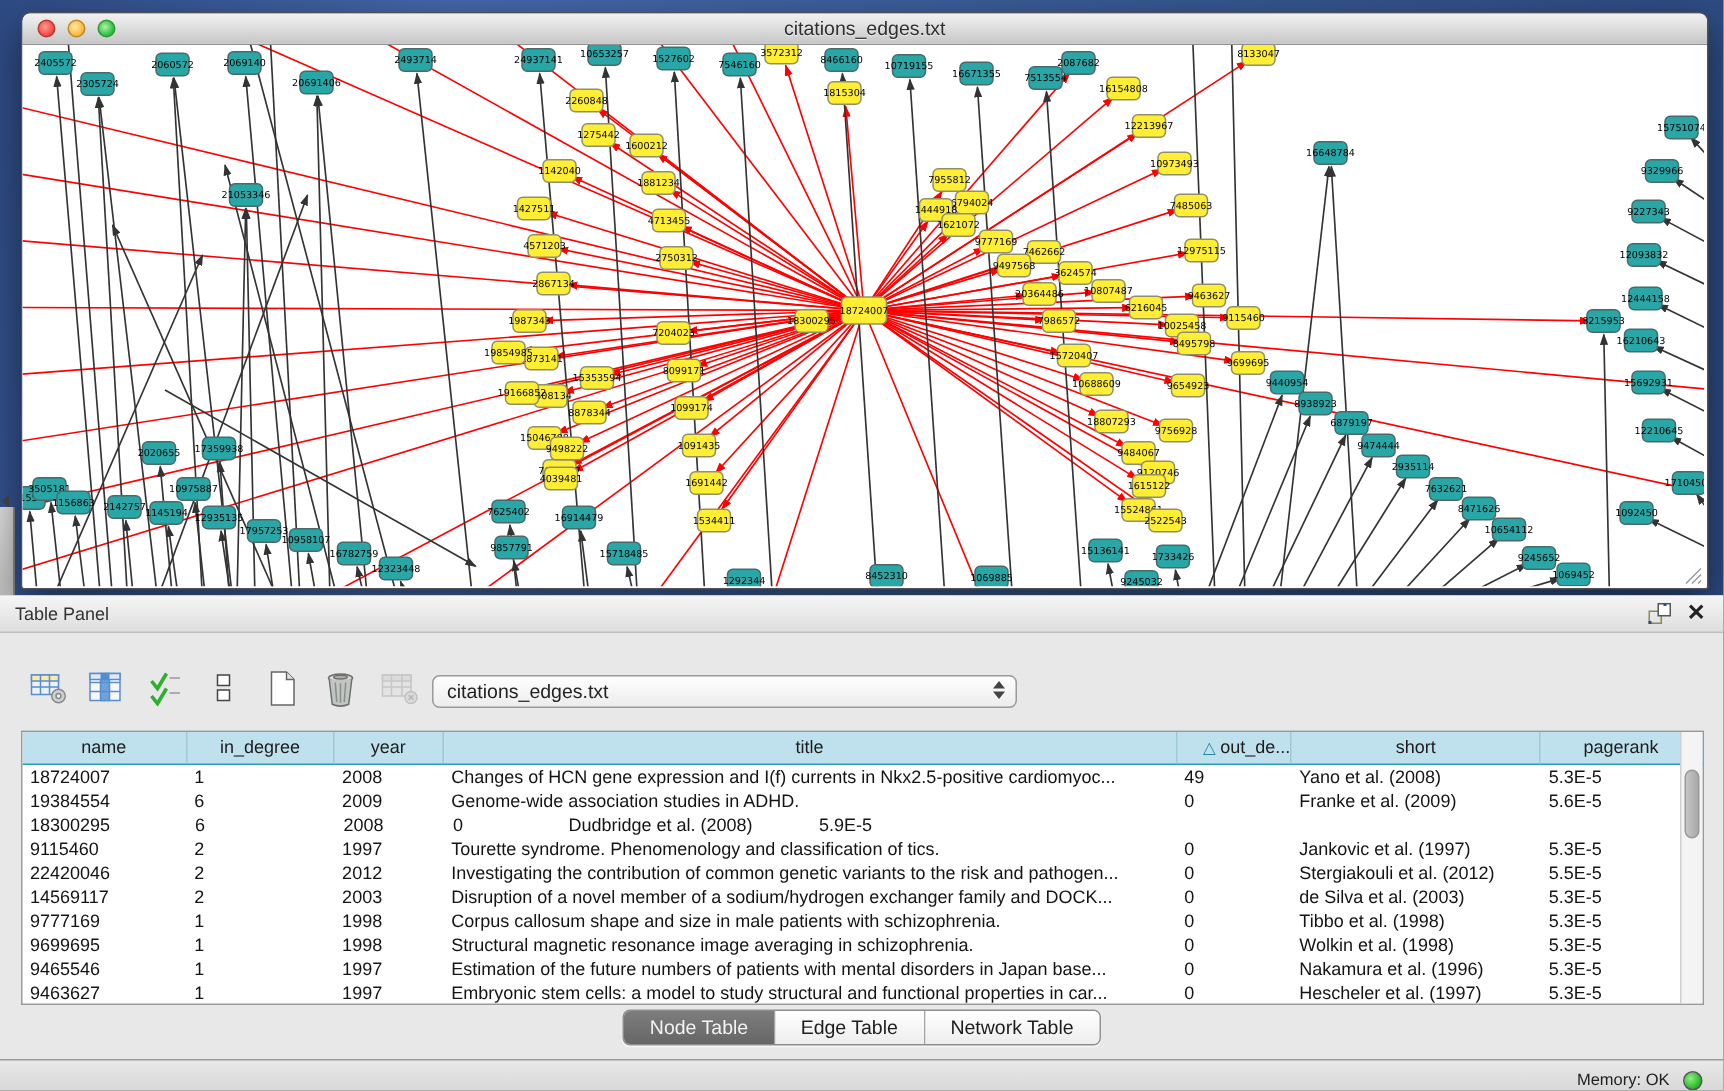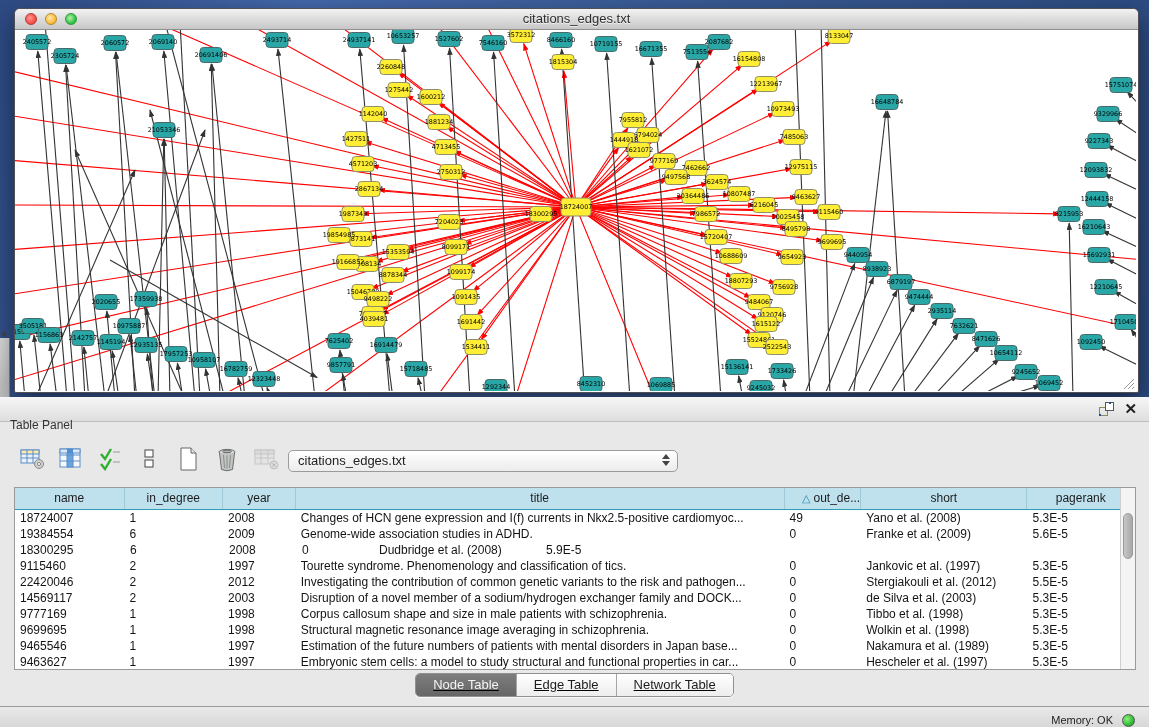--- a/index.html
+++ b/index.html
@@ -22,21 +22,21 @@
   .tl-red{left:10px;background:radial-gradient(circle at 4px 4px,#ff9a92,#f9504a 60%,#d83a34);border:1px solid #b33a33;}
   .tl-yellow{left:30px;background:radial-gradient(circle at 4px 4px,#ffe9a8,#fdbc40 60%,#dfa02c);border:1px solid #b98b2e;}
   .tl-green{left:50px;background:radial-gradient(circle at 4px 4px,#b6f0a8,#35c649 60%,#23a233);border:1px solid #2f9a35;}
   .win-title{text-align:center;font-size:13px;line-height:19px;color:#2e2e2e;text-shadow:0 1px 0 rgba(255,255,255,.7);}
   .canvas{position:relative;width:1121px;height:361px;background:#fff;overflow:hidden;}
   .grip{position:absolute;right:1px;bottom:1px;}
   
   .table-panel{position:absolute;left:0;top:397px;width:1149px;height:330px;background:#e8e8e8;}
   .panel-hdr{position:absolute;left:0;top:0;width:1149px;height:24px;
              background:linear-gradient(#f6f6f6,#dedede);border-bottom:1px solid #bdbdbd;}
-  .panel-title{position:absolute;left:10px;top:16px;font-size:12px;line-height:24px;color:#333;}
+  .panel-title{position:absolute;left:10px;top:0;font-size:12px;line-height:24px;color:#333;}
   .float-btn{position:absolute;right:34px;top:4px;cursor:default;}
   .close-btn{position:absolute;right:12px;top:1px;font-size:15px;font-weight:bold;color:#222;line-height:22px;}
   .toolbar{position:absolute;left:18px;top:44px;height:36px;display:flex;align-items:center;gap:11px;}
   .tbtn{display:flex;align-items:center;justify-content:center;width:28px;height:30px;}
   .combo{position:absolute;left:288px;top:53px;width:390px;height:22px;box-sizing:border-box;
          border:1px solid #9b9b9b;border-radius:5px;background:linear-gradient(#ffffff,#ececec);
          font-size:13px;line-height:20px;color:#222;padding-left:9px;}
   .combo .updown{position:absolute;right:7px;top:3px;display:flex;flex-direction:column;gap:2px;}
   .combo .updown i{display:block;width:0;height:0;border-left:4px solid transparent;border-right:4px solid transparent;}
   .combo .updown .up{border-bottom:5px solid #444;}
@@ -50,21 +50,21 @@
   .trow{display:flex;height:16px;}
   .trow .cell{box-sizing:border-box;font-size:12px;line-height:16px;color:#141414;padding-left:5px;
               overflow:hidden;white-space:nowrap;}
   .c0{width:110px}.c1{width:99px}.c2{width:73px}.c3{width:491px}.c4{width:77px}.c5{width:167px}.c6{width:108px}
   .thead .c4{text-align:right;padding-left:4px;}
   .sort-tri{color:#2387a8;font-size:11px;margin-right:3px;}
   .vscroll{position:absolute;right:0;top:0;width:15px;height:181px;background:#f4f4f4;border-left:1px solid #cfcfcf;box-sizing:border-box;}
   .vthumb{position:absolute;left:2px;top:25px;width:10px;height:46px;background:linear-gradient(90deg,#c7c7c7,#a8a8a8);
           border:1px solid #9a9a9a;border-radius:6px;box-sizing:border-box;}
   
-  .tabs-row{position:absolute;left:0;top:276px;width:1149px;height:23px;display:flex;justify-content:center;text-decoration:underline;}
+  .tabs-row{position:absolute;left:0;top:276px;width:1149px;height:23px;display:flex;justify-content:center;}
   .seg{display:flex;height:22px;border:1px solid #8f8f8f;border-radius:5px;overflow:hidden;
        box-shadow:0 1px 1px rgba(255,255,255,.8);}
   .seg .tab{font-size:13px;line-height:22px;padding:0 17px;background:linear-gradient(#ffffff,#ededed);
             color:#1d1d1d;border-right:1px solid #a5a5a5;}
   .seg .tab:last-child{border-right:none;}
   .seg .tab.sel{background:linear-gradient(#7d7d7d,#666666);color:#f3f3f3;}
   
   .status-bar{position:absolute;left:0;top:309px;width:1149px;height:27px;
               background:linear-gradient(#e9e9e9,#d2d2d2);border-top:1px solid #9b9b9b;box-sizing:border-box;}
   .mem-label{position:absolute;right:36px;top:0;font-size:11px;line-height:26px;color:#222;}
@@ -930,21 +930,21 @@
             <div class="cell c4">0</div>
             <div class="cell c5">Wolkin et al. (1998)</div>
             <div class="cell c6">5.3E-5</div>
           </div>
           <div class="trow">
             <div class="cell c0">9465546</div>
             <div class="cell c1">1</div>
             <div class="cell c2">1997</div>
             <div class="cell c3">Estimation of the future numbers of patients with mental disorders in Japan base...</div>
             <div class="cell c4">0</div>
-            <div class="cell c5">Nakamura et al. (1989)</div>
+            <div class="cell c5">Nakamura et al. (1996)</div>
             <div class="cell c6">5.3E-5</div>
           </div>
           <div class="trow">
             <div class="cell c0">9463627</div>
             <div class="cell c1">1</div>
             <div class="cell c2">1997</div>
             <div class="cell c3">Embryonic stem cells: a model to study structural and functional properties in car...</div>
             <div class="cell c4">0</div>
             <div class="cell c5">Hescheler et al. (1997)</div>
             <div class="cell c6">5.3E-5</div>

